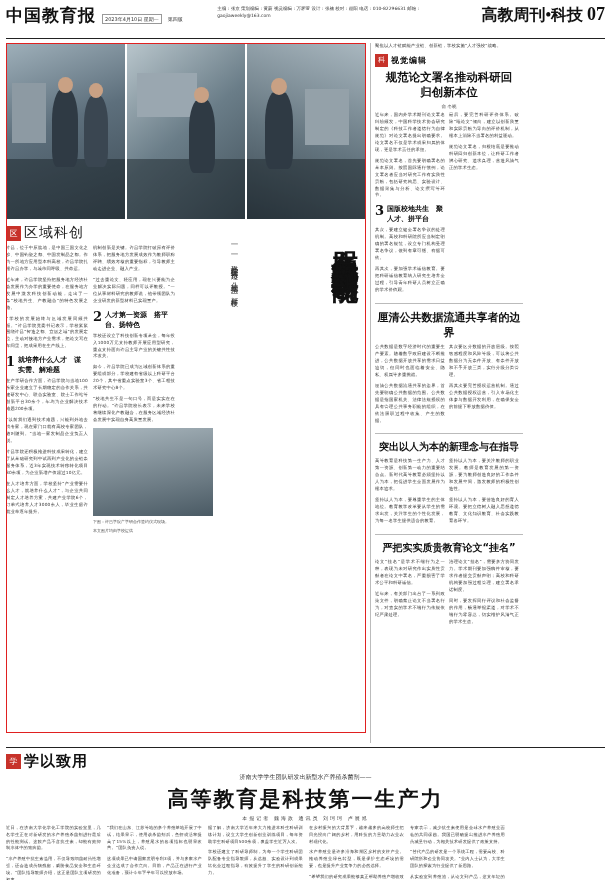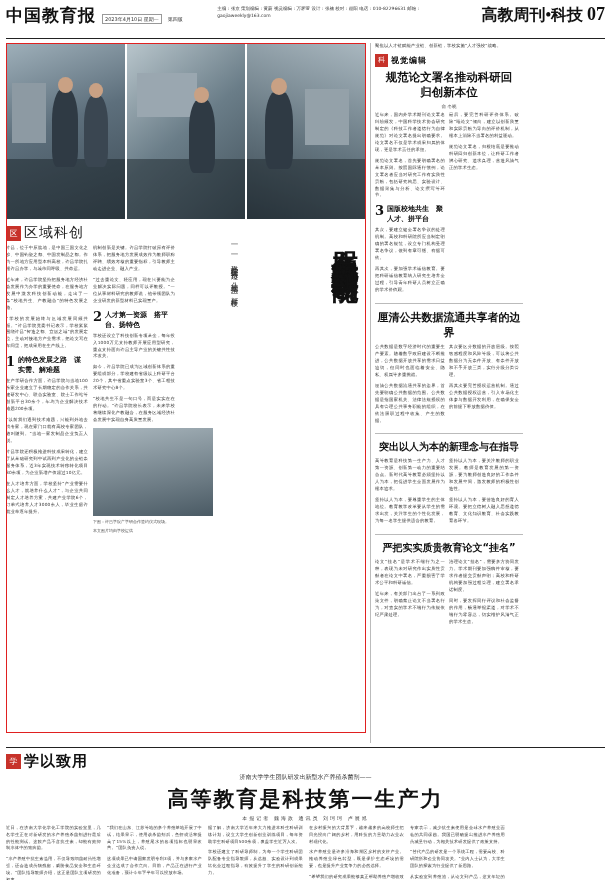--- a/index.html
+++ b/index.html
@@ -146,21 +146,21 @@
         <span class="stxt">区域科创</span>
       </div>
 
       <div class="tcols">
         <div class="tcol">
           <p class="ptext">许昌，位于中原腹地，是中国三国文化之乡、中国钧瓷之都、中国发制品之都。作为一所地方应用型本科高校，许昌学院扎根许昌办学，与城市同呼吸、共命运。</p>
           <p class="ptext">近年来，许昌学院坚持把服务地方经济社会发展作为办学的重要使命，在服务地方发展中激发科技创新动能，走出了一条“校地共生、产教融合”的特色发展之路。</p>
           <p class="ptext">“学校的发展始终与区域发展同频共振。”许昌学院党委书记表示，学校紧紧围绕许昌“智造之都、宜居之城”的发展定位，主动对接地方产业需求，把论文写在车间里，把成果用在生产线上。</p>
           <div class="subhead">
             <span class="num">1</span>
-            <span>的特色发展之路　谋实需、解难题</span>
+            <span>就培养什么人才　谋实需、解难题</span>
           </div>
           <p class="ptext">在产学研合作方面，许昌学院与当地100余家企业建立了长期稳定的合作关系，共建研发中心、联合实验室、院士工作站等创新平台30余个，年均为企业解决技术难题200余项。</p>
           <p class="ptext">“以前我们遇到技术难题，只能到外地去找专家，现在家门口就有高校专家团队，随叫随到。”当地一家发制品企业负责人说。</p>
           <p class="ptext">许昌学院还积极推进科技成果转化，建立了从基础研究到中试再到产业化的全链条服务体系，近3年实现技术转移转化项目80余项，为企业新增产值超过10亿元。</p>
           <p class="ptext">在人才培养方面，学校坚持“产业需要什么人才，就培养什么人才”，与企业共同制定人才培养方案，共建产业学院6个，订单式培养人才3000余人，毕业生留许就业率逐年提升。</p>
         </div>
         <div class="tcol">
           <p class="ptext">机制创新是关键。许昌学院打破原有评价体系，把服务地方发展成效作为教师职称评聘、绩效考核的重要指标，引导教师主动走进企业、融入产业。</p>
           <p class="ptext">“过去重论文、轻应用，现在只要能为企业解决实际问题，同样可以评教授。”一位从事材料研究的教师说，他带领团队为企业研发的新型材料已实现量产。</p>
           <div class="subhead">

